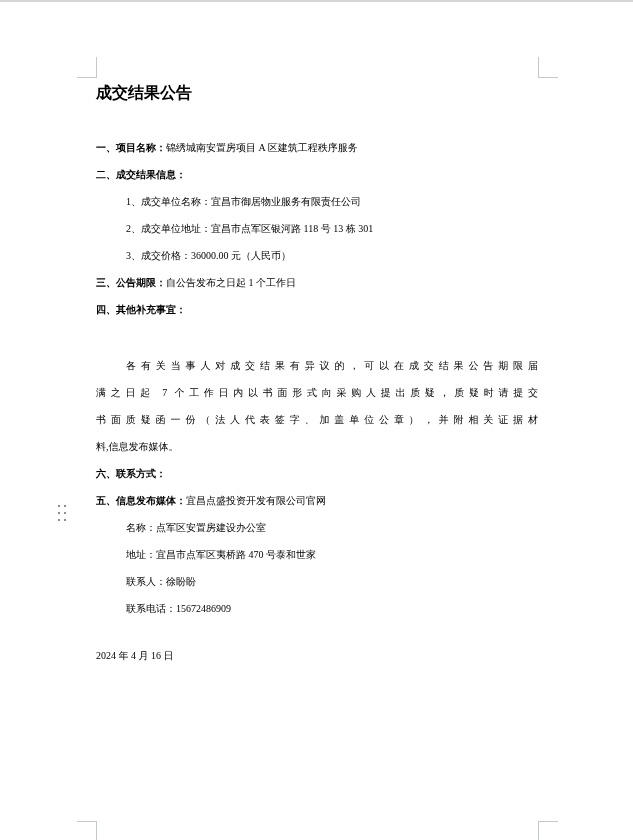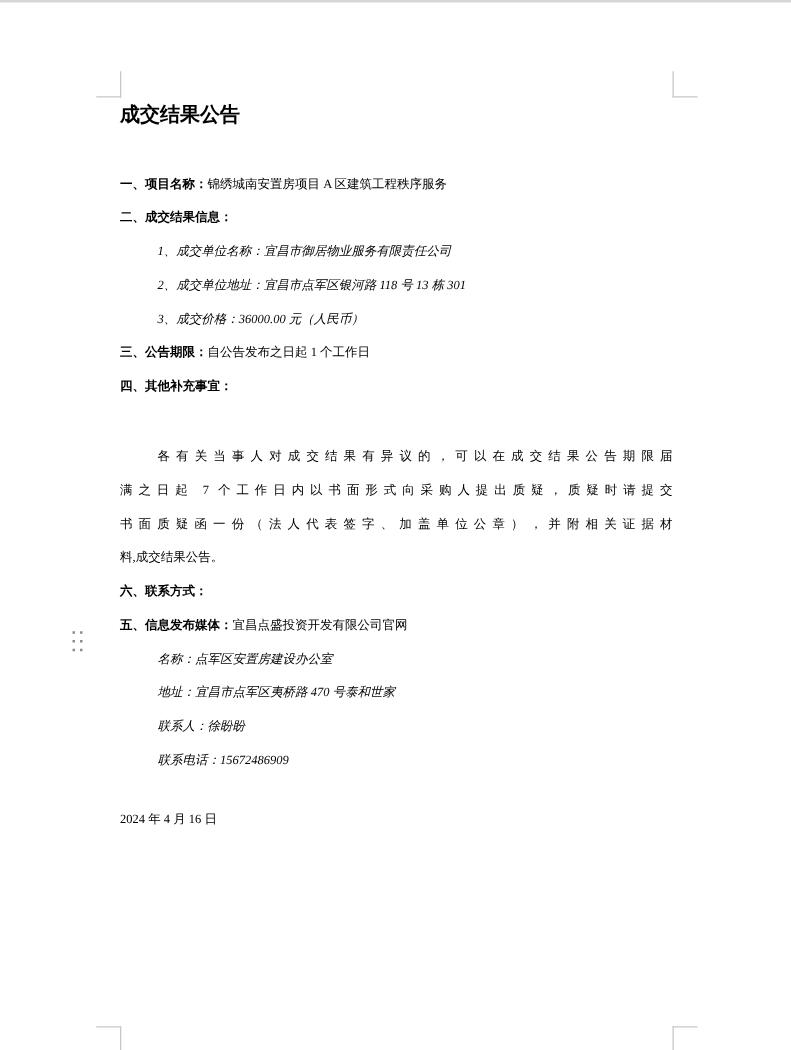--- a/index.html
+++ b/index.html
@@ -30,21 +30,21 @@
   .doc-title {
     position:absolute; left:96px; top:79px; width:442px; height:27px;
     line-height:27px; font-size:16px; font-weight:bold; text-align:left;
   }
   .doc-body {
     position:absolute; left:96px; top:134px; width:442px;
     font-size:10px; line-height:27px;
   }
   .line { height:27px; white-space:nowrap; }
   .line b { font-weight:bold; }
-  .indent { padding-left:30px;font-style:italic; }
+  .indent { padding-left:30px; }
   .para-line { height:27px; white-space:nowrap; }
   .jfy { text-align:justify; text-align-last:justify; }
   .first-indent { text-indent:30px;margin-top:29px; }
   .blank-line { height:20px; }
   .date-line { height:27px; }
 </style>
 </head>
 <body>
 
 <div class="top-border"></div>
@@ -75,21 +75,21 @@
   <div class="line indent">2、成交单位地址：宜昌市点军区银河路 118 号 13 栋 301</div>
   <div class="line indent">3、成交价格：36000.00 元（人民币）</div>
 
   <div class="line"><b>三、公告期限：</b><span>自公告发布之日起 1 个工作日</span></div>
 
   <div class="line"><b>四、其他补充事宜：</b></div>
 
   <div class="para-line jfy first-indent">各有关当事人对成交结果有异议的，可以在成交结果公告期限届</div>
   <div class="para-line jfy">满之日起 7 个工作日内以书面形式向采购人提出质疑，质疑时请提交</div>
   <div class="para-line jfy">书面质疑函一份（法人代表签字、加盖单位公章），并附相关证据材</div>
-  <div class="para-line">料,成交结果公告。</div>
+  <div class="para-line">料,信息发布媒体。</div>
 
   <div class="line"><b>六、联系方式：</b></div>
 
   <div class="line"><b>五、信息发布媒体：</b><span>宜昌点盛投资开发有限公司官网</span></div>
 
   <div class="line indent">名称：点军区安置房建设办公室</div>
   <div class="line indent">地址：宜昌市点军区夷桥路 470 号泰和世家</div>
   <div class="line indent">联系人：徐盼盼</div>
   <div class="line indent">联系电话：15672486909</div>
 

